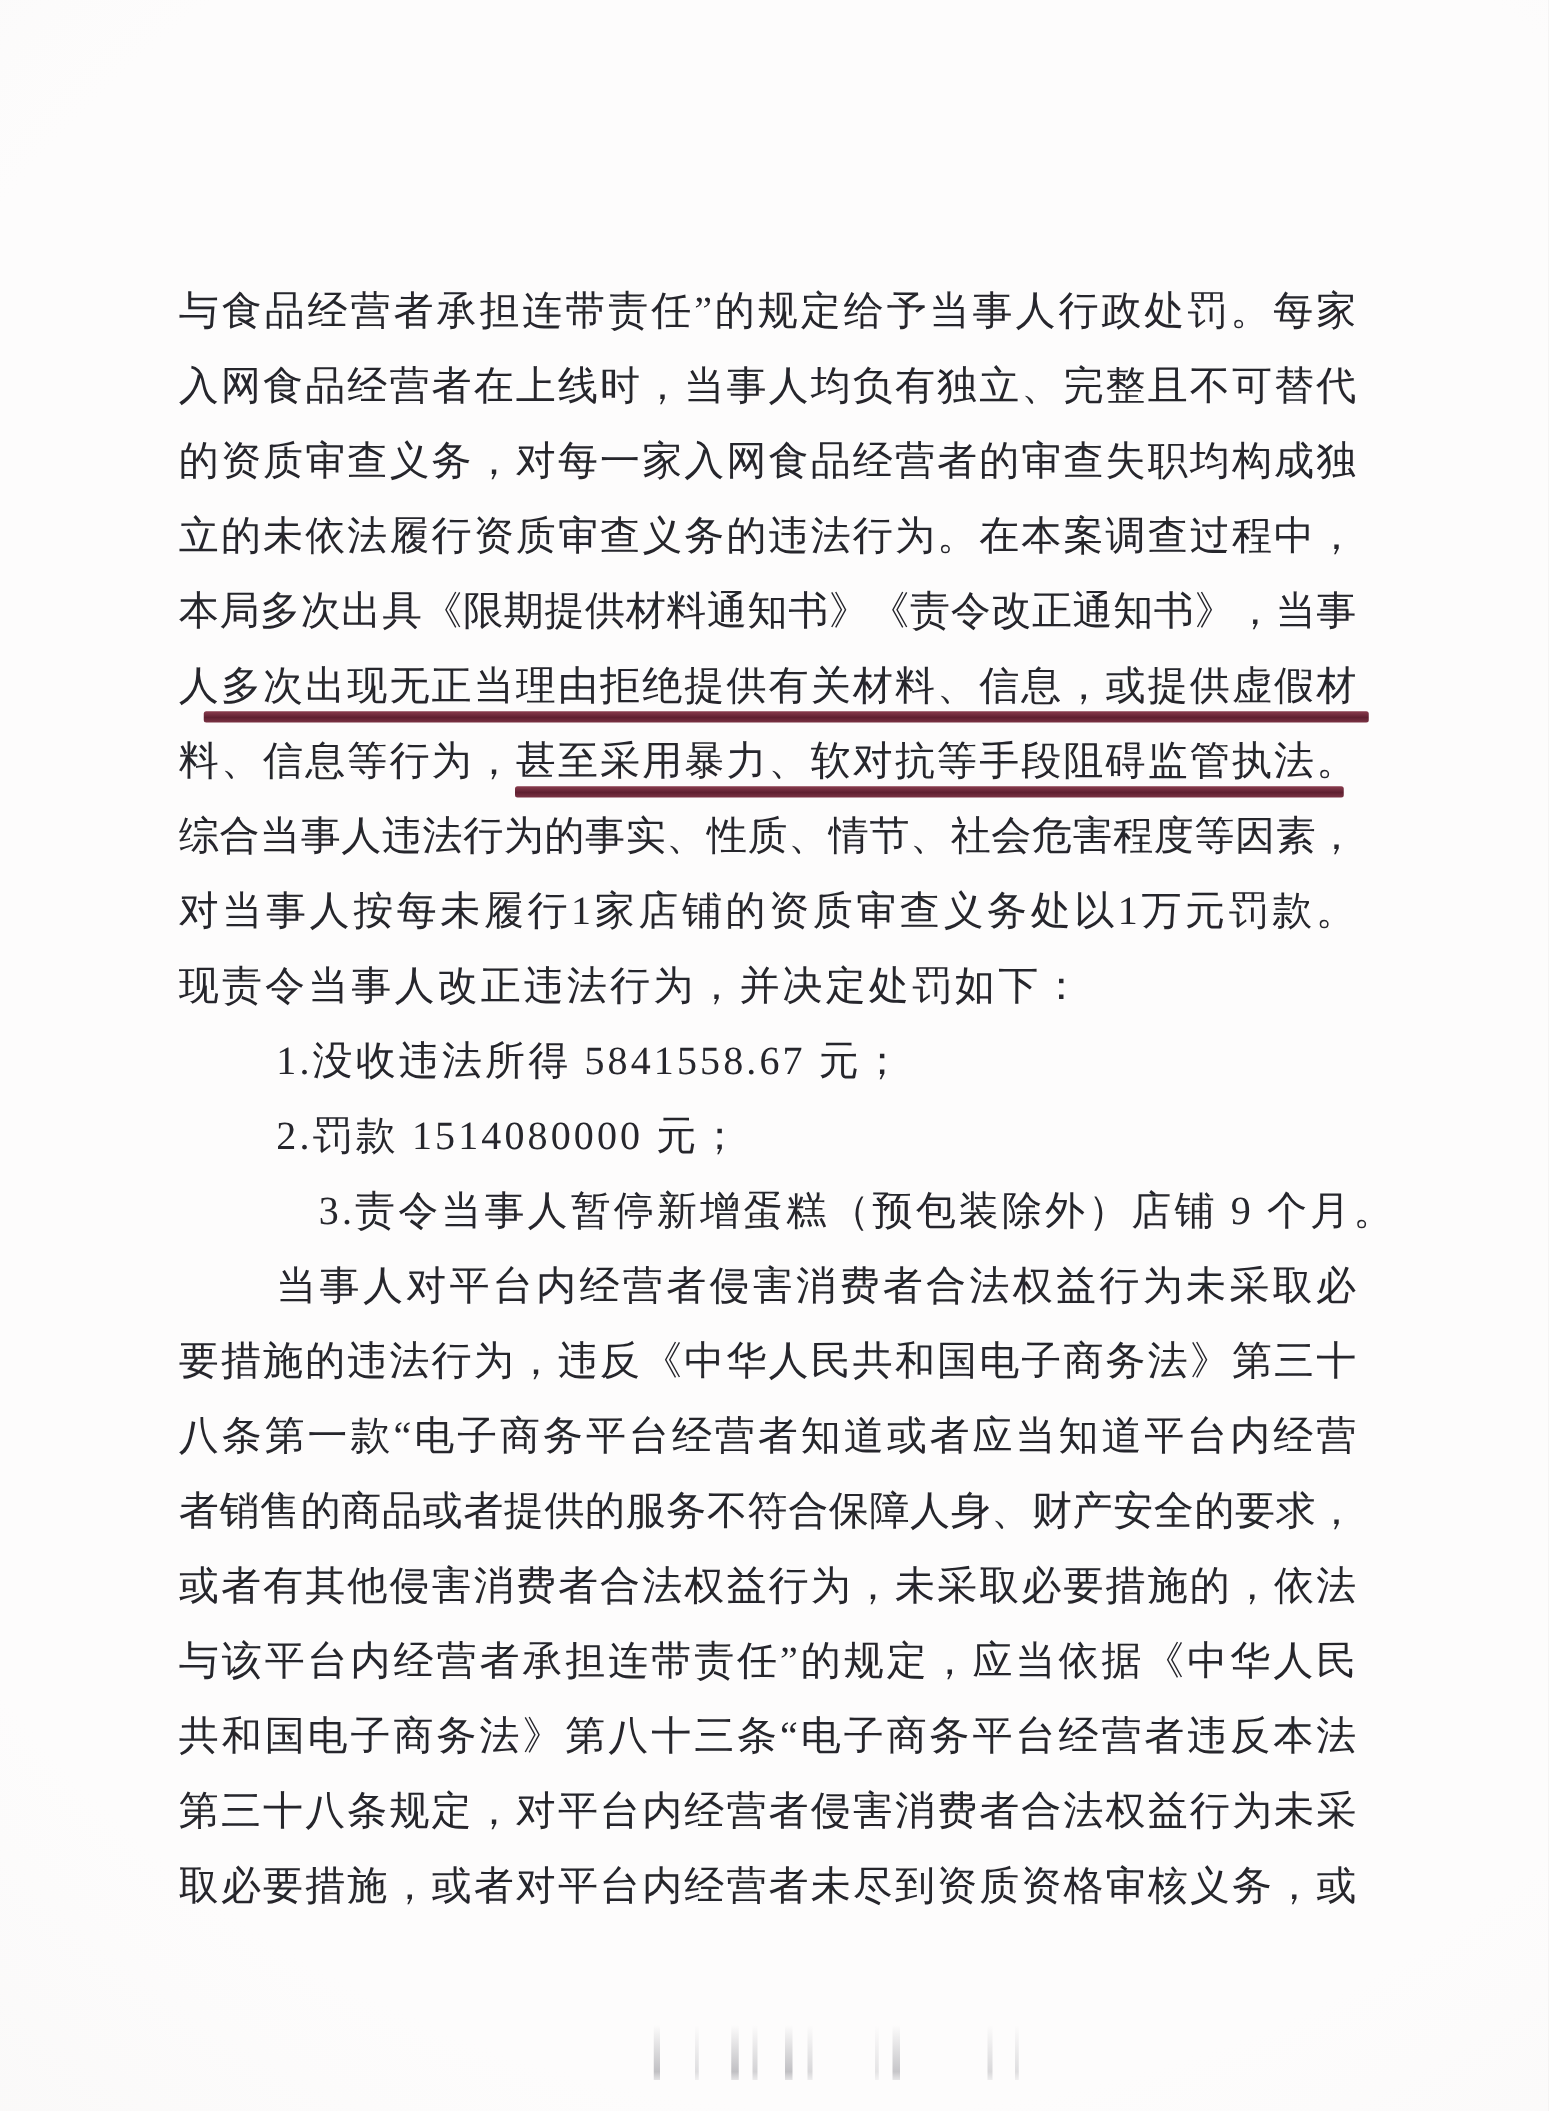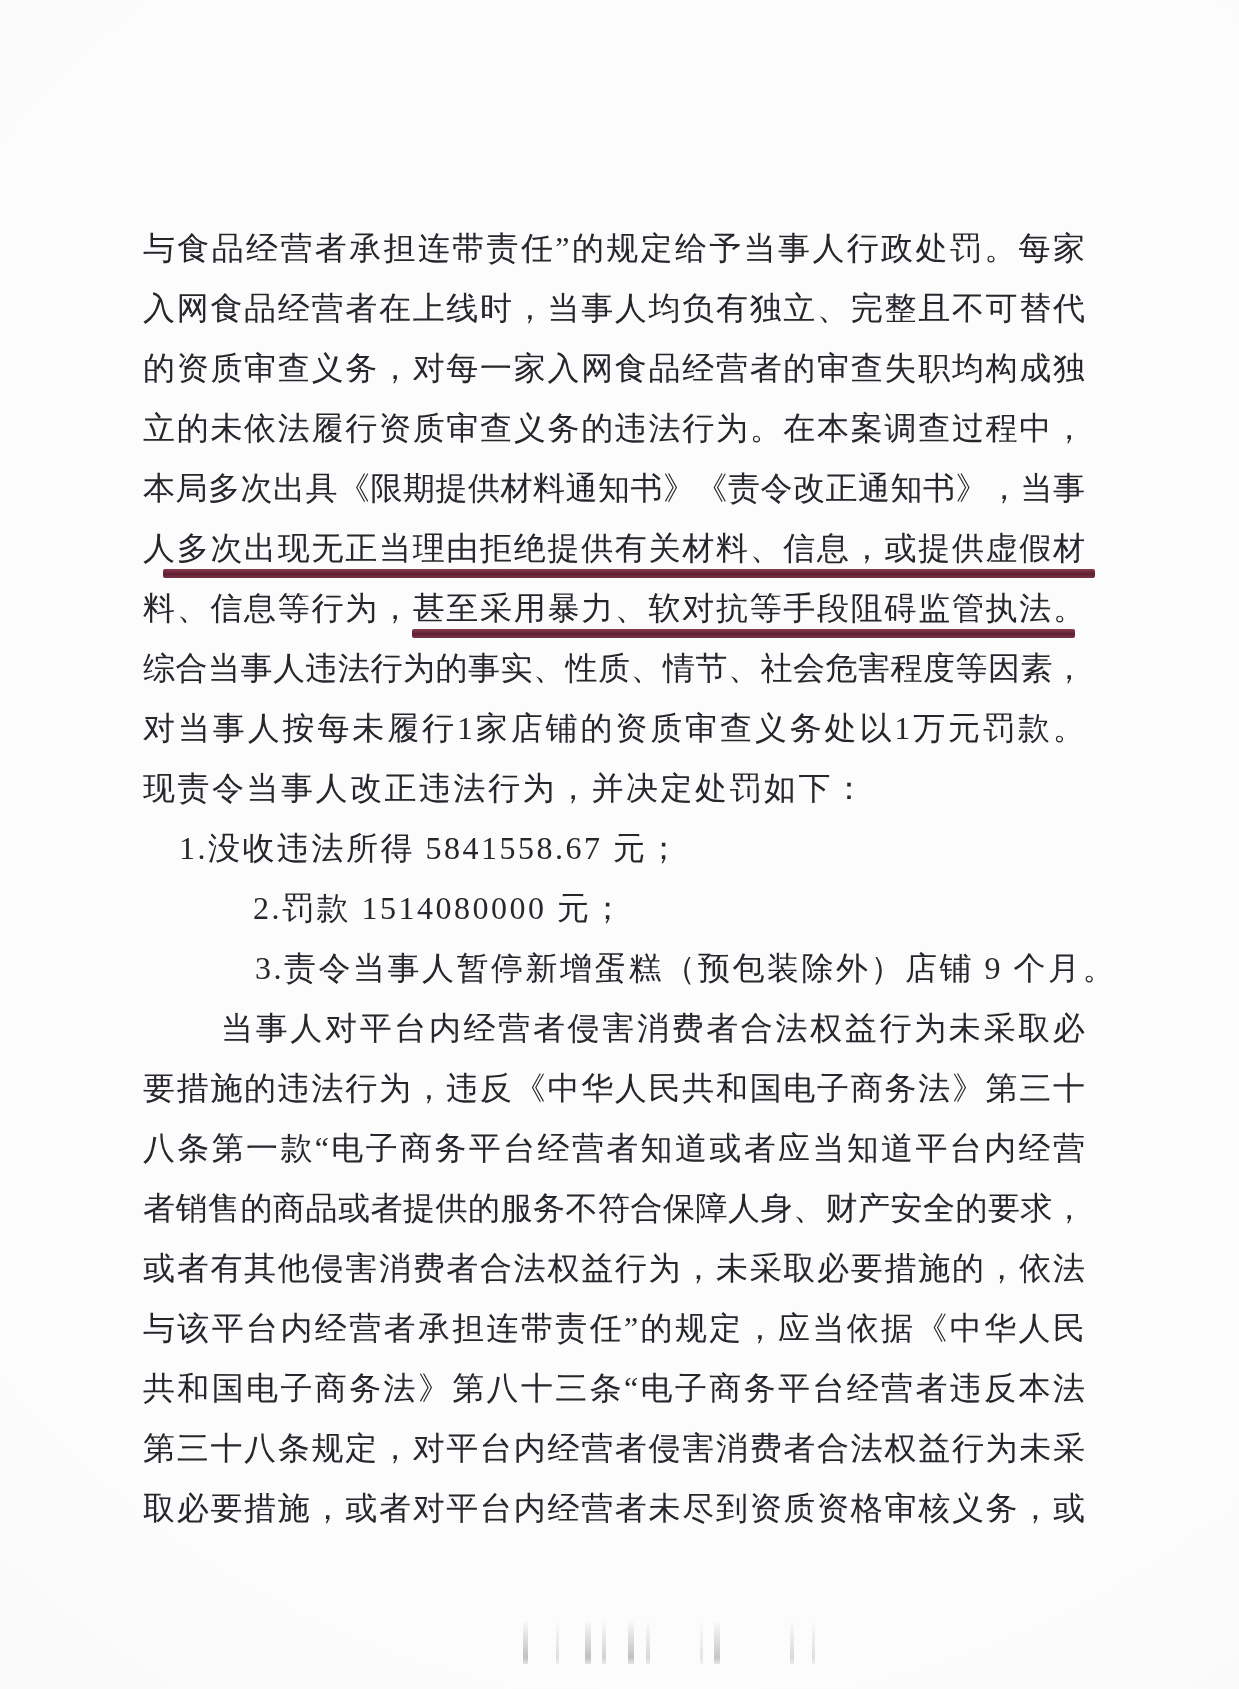--- a/index.html
+++ b/index.html
@@ -309,22 +309,22 @@
         <span>处</span>
         <span>以</span>
         <span>1</span>
         <span>万</span>
         <span>元</span>
         <span>罚</span>
         <span>款</span>
         <span>。</span>
       </div>
       <div class="line p">现责令当事人改正违法行为，并决定处罚如下：</div>
-      <div class="line p" style="margin-left: 36px;">1.没收违法所得 5841558.67 元；</div>
-      <div class="line p" style="margin-left: 110px;">2.罚款 1514080000 元；</div>
+      <div class="line p" style="margin-left: 78px;">1.没收违法所得 5841558.67 元；</div>
+      <div class="line p" style="margin-left: 78px;">2.罚款 1514080000 元；</div>
       <div class="line p" style="margin-left: 112px;">3.责令当事人暂停新增蛋糕（预包装除外）店铺 9 个月。</div>
       <div class="line j" style="margin-left: 78px;">
         <span>当</span>
         <span>事</span>
         <span>人</span>
         <span>对</span>
         <span>平</span>
         <span>台</span>
         <span>内</span>
         <span>经</span>

